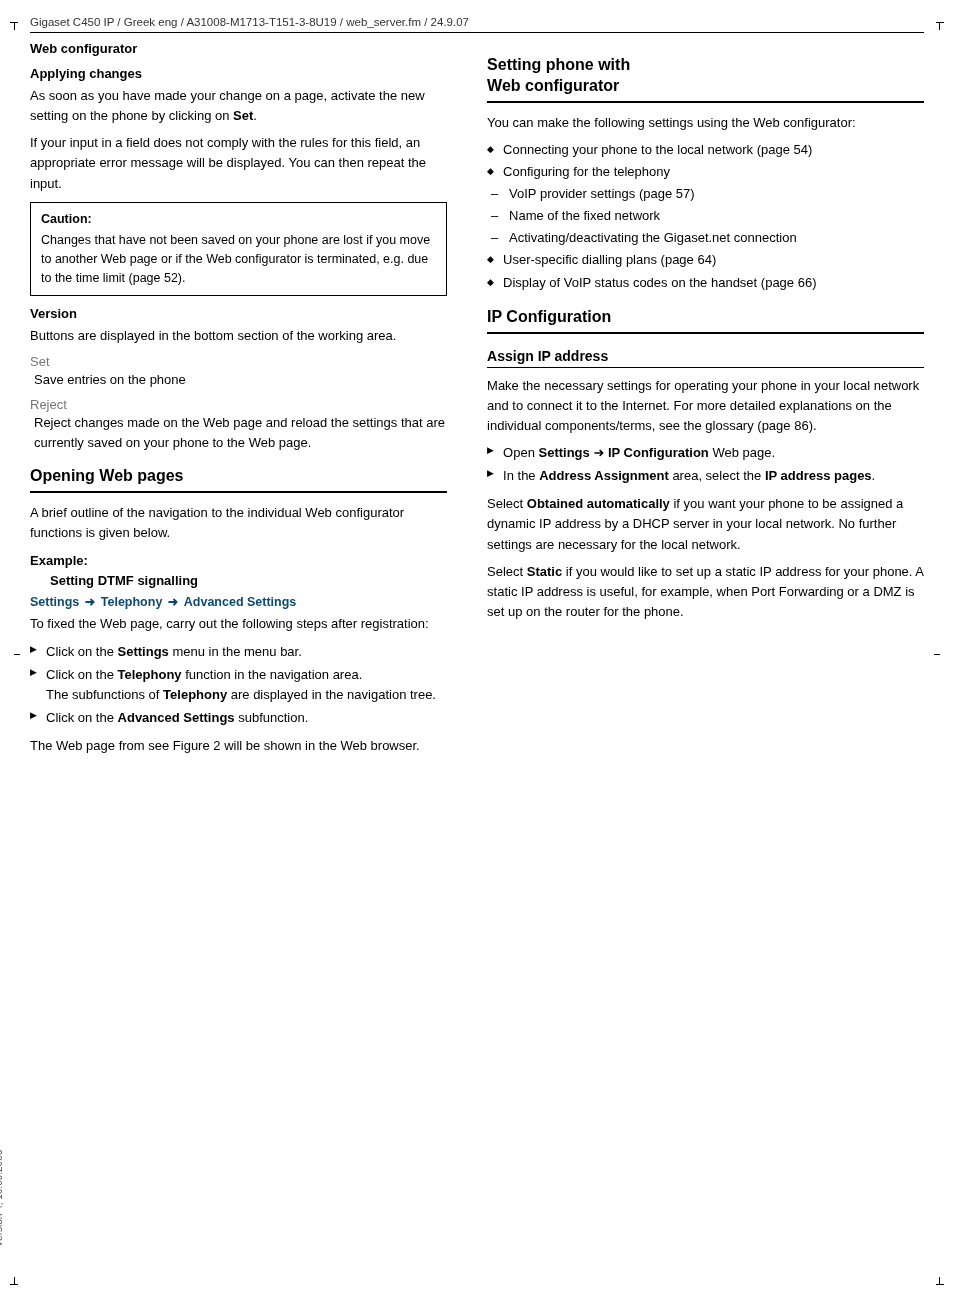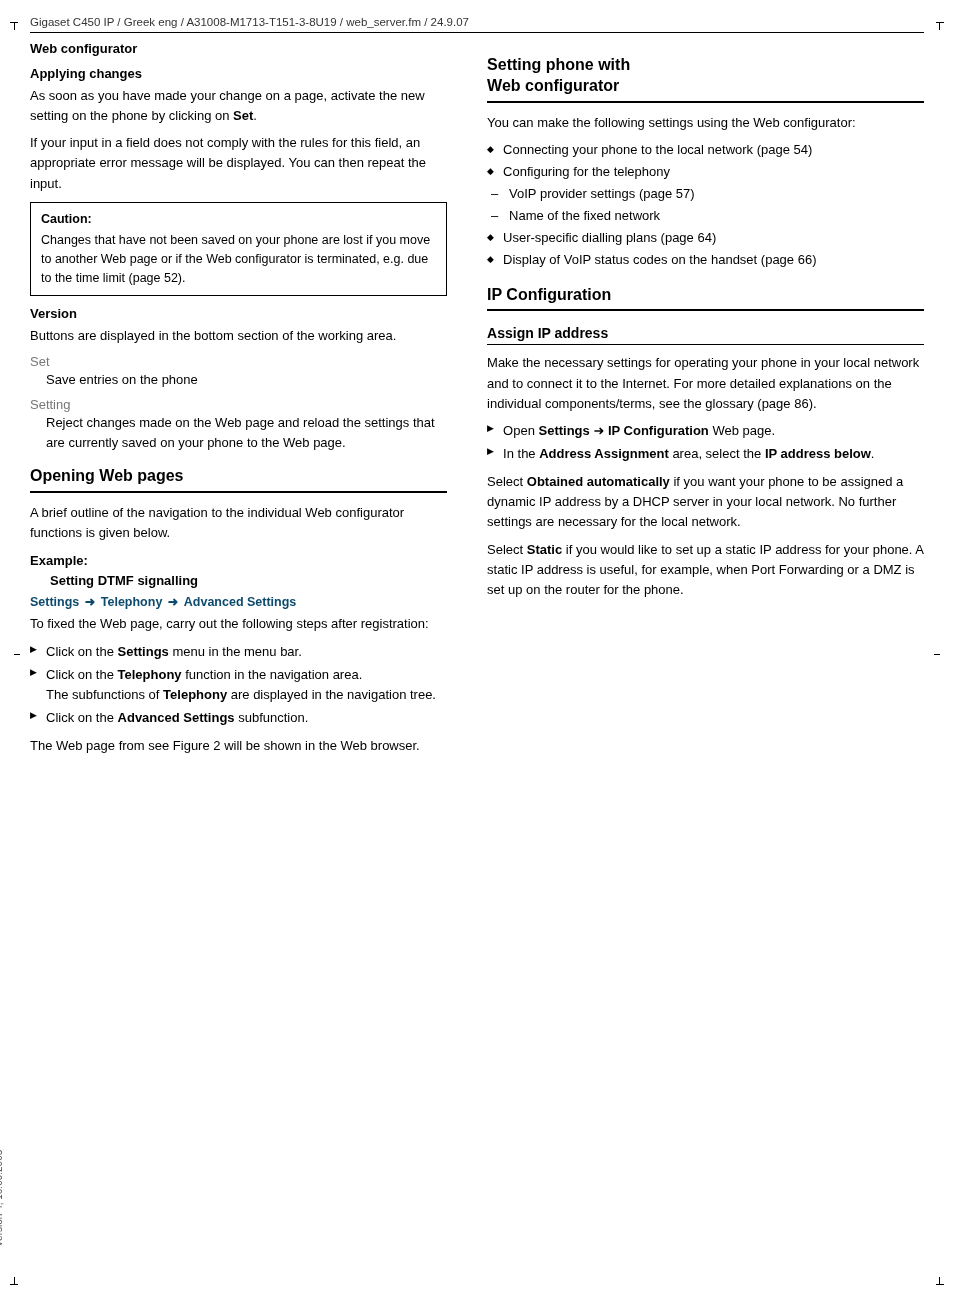--- a/index.html
+++ b/index.html
@@ -88,21 +88,21 @@
     .button-label {
       color: #777;
       font-size: 13px;
       font-weight: normal;
       margin-top: 8px;
       margin-bottom: 1px;
     }
     .button-desc {
       font-size: 13px;
       line-height: 1.5;
-      margin-left: 16px;
+      margin-left: 4px;
       margin-bottom: 4px;
     }
     .breadcrumb-nav {
       font-size: 12.5px;
       font-weight: bold;
       color: #0c4a6e;
       margin: 6px 0 5px 0;
     }
     .breadcrumb-nav .arrow {
       margin: 0 2px;
@@ -288,21 +288,21 @@
 
       <div class="caution-box">
         <div class="caution-title">Caution:</div>
         <span>Changes that have not been saved on your phone are lost if you move to another Web page or if the Web configurator is terminated, e.g. due to the time limit (page 52).</span>
       </div>
 
       <h4 class="sub-subsection-heading">Version</h4>
       <p class="body-text">Buttons are displayed in the bottom section of the working area.</p>
       <div class="button-label">Set</div>
       <div class="button-desc">Save entries on the phone</div>
-      <div class="button-label">Setting</div>
+      <div class="button-label">Reject</div>
       <div class="button-desc">Reject changes made on the Web page and reload the settings that are currently saved on your phone to the Web page.</div>
 
       <h2 class="section-heading">Opening Web pages</h2>
       <p class="body-text">A brief outline of the navigation to the individual Web configurator functions is given below.</p>
 
       <h4 class="sub-subsection-heading" style="border-bottom:none; font-weight:bold;">Example:</h4>
       <h4 class="sub-subsection-heading" style="margin-top:2px;margin-left:20px;">Setting DTMF signalling</h4>
 
       <div class="breadcrumb-nav">
         <span>Settings</span>
@@ -333,33 +333,34 @@
         <span>Web configurator</span>
       </h2>
 
       <p class="body-text">You can make the following settings using the Web configurator:</p>
 
       <ul class="bullet-list">
         <li>Connecting your phone to the local network (page 54)</li>
         <li>Configuring for the telephony</li>
         <li class="dash-item">VoIP provider settings (page 57)</li>
         <li class="dash-item">Name of the fixed network</li>
+        <li class="dash-item">Activating/deactivating the Gigaset.net connection</li>
         <li>User-specific dialling plans (page 64)</li>
         <li>Display of VoIP status codes on the handset (page 66)</li>
       </ul>
 
       <h2 class="section-heading">IP Configuration</h2>
 
       <h3 class="subsection-heading">Assign IP address</h3>
 
       <p class="body-text">Make the necessary settings for operating your phone in your local network and to connect it to the Internet. For more detailed explanations on the individual components/terms, see the glossary (page 86).</p>
 
       <ul class="arrow-list">
         <li>Open <strong>Settings</strong> ➜ <strong>IP Configuration</strong> Web page.</li>
-        <li>In the <strong>Address Assignment</strong> area, select the <strong>IP address below</strong>.</li>
+        <li>In the <strong>Address Assignment</strong> area, select the <strong>IP address pages</strong>.</li>
       </ul>
 
       <p class="body-text">Select <strong>Obtained automatically</strong> if you want your phone to be assigned a dynamic IP address by a DHCP server in your local network. No further settings are necessary for the local network.</p>
 
       <p class="body-text">Select <strong>Static</strong> if you would like to set up a static IP address for your phone. A static IP address is useful, for example, when Port Forwarding or a DMZ is set up on the router for the phone.</p>
 
     </div>
   </div>
 
   <div class="vertical-text">Version 4, 16.09.2005</div>

